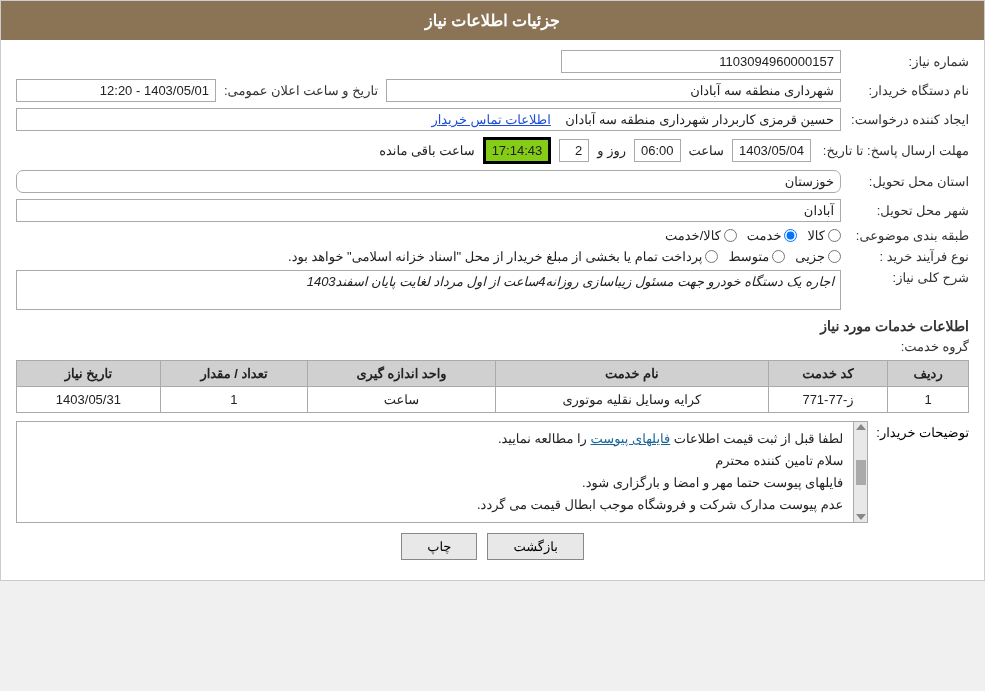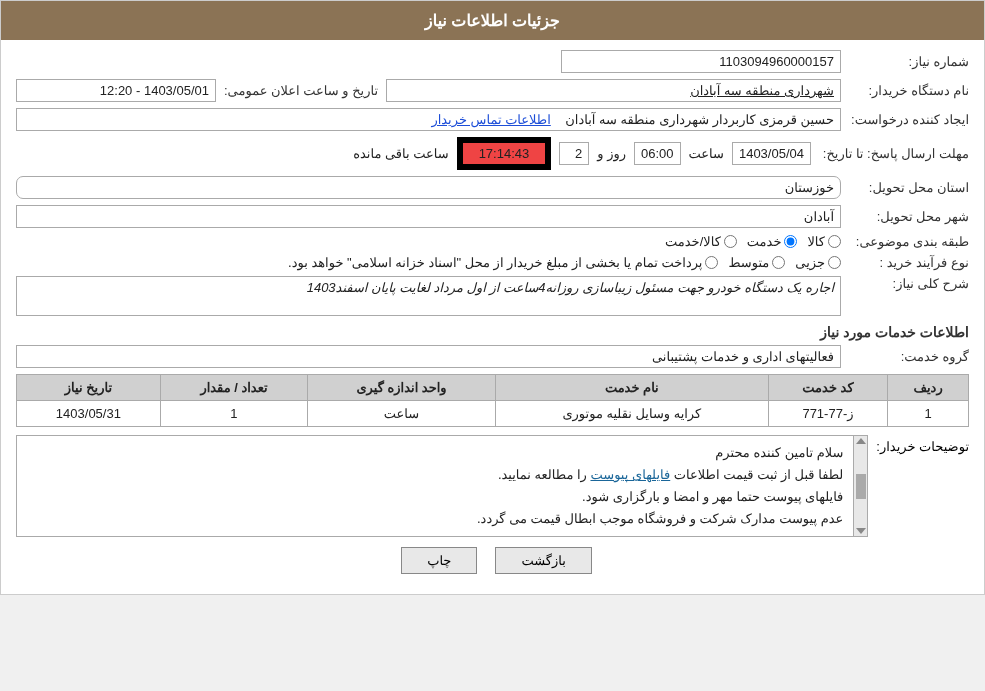--- a/index.html
+++ b/index.html
@@ -111,21 +111,20 @@
       justify-content: center;
       gap: 10px;
     }
     .btn {
       padding: 5px 25px;
       border: 1px solid #888;
       cursor: pointer;
       font-size: 13px;
       font-family: Tahoma, Arial, sans-serif;
       background: #e8e8e8;
-      margin-left: 8px;
     }
     .info-link {
       color: #1d4ed8;
       cursor: pointer;
       text-decoration: underline;
     }
   </style>
 </head>
 <body>
 
@@ -136,42 +135,42 @@
 
   <div class="content" style="position:relative;">
 
     <div class="form-row">
       <span class="form-label">شماره نیاز:</span>
       <div class="form-value" style="max-width:280px;">1103094960000157</div>
     </div>
 
     <div class="form-row">
       <span class="form-label">نام دستگاه خریدار:</span>
-      <div class="form-value" style="flex:1;text-decoration:underline;">شهرداری منطقه سه آبادان</div>
+      <div class="form-value" style="flex:1;">شهرداری منطقه سه آبادان</div>
       <span class="form-label" style="min-width:150px;">تاریخ و ساعت اعلان عمومی:</span>
       <div class="form-value" style="max-width:200px;">1403/05/01 - 12:20</div>
     </div>
 
     <div class="form-row">
       <span class="form-label">ایجاد کننده درخواست:</span>
       <div class="form-value" style="flex:1;">
         <span>حسین قرمزی کاربردار شهرداری منطقه سه آبادان</span>
         &nbsp;&nbsp;
         <span class="info-link">اطلاعات تماس خریدار</span>
       </div>
     </div>
 
     <div class="form-row">
       <span class="form-label" style="min-width:150px;">مهلت ارسال پاسخ: تا تاریخ:</span>
       <div class="date-box" style="border:1px solid #aaa;padding:3px 6px;background:#fff;">1403/05/04</div>
       <span class="label-small">ساعت</span>
       <div class="date-box" style="border:1px solid #aaa;padding:3px 6px;background:#fff;">06:00</div>
       <span class="label-small">روز و</span>
       <div class="date-box" style="border:1px solid #aaa;padding:3px 6px;background:#fff;min-width:30px;">2</div>
-      <div class="date-box" style="border:6px solid #000000;padding:3px 16px;background:#ef4444;">17:14:43</div>
+      <div class="date-box" style="border:3px solid #000000;padding:3px 6px;background:#84cc16;">17:14:43</div>
       <span class="label-small">ساعت باقی مانده</span>
     </div>
 
     <div class="form-row">
       <span class="form-label">استان محل تحویل:</span>
       <div class="form-value" style="flex:1;border-radius:7px;">خوزستان</div>
     </div>
 
     <div class="form-row">
       <span class="form-label">شهر محل تحویل:</span>
@@ -211,21 +210,20 @@
 
     <div class="form-row" style="align-items:flex-start;">
       <span class="form-label">شرح کلی نیاز:</span>
       <div class="form-value" style="flex:1; min-height:40px;font-style:italic;">اجاره یک دستگاه خودرو جهت مسئول زیباسازی روزانه4ساعت از اول مرداد لغایت پایان اسفند1403</div>
     </div>
 
     <div class="section-title">اطلاعات خدمات مورد نیاز</div>
 
     <div class="form-row">
       <span class="form-label">گروه خدمت:</span>
-      <div class="form-value" style="flex:1;">فعالیتهای اداری و خدمات پشتیبانی</div>
     </div>
 
     <table class="services-table">
       <thead>
         <tr>
           <th>ردیف</th>
           <th>کد خدمت</th>
           <th>نام خدمت</th>
           <th>واحد اندازه گیری</th>
           <th>تعداد / مقدار</th>
@@ -246,26 +244,26 @@
 
     <div class="notes-section">
       <span class="notes-label">توضیحات خریدار:</span>
       <div style="display:flex;flex:1;border:1px solid #aaa;">
         <div style="width:14px;background:#e8e8e8;border-left:1px solid #aaa;display:flex;flex-direction:column;align-items:center;justify-content:space-between;padding:2px 0;">
           <div style="width:0;height:0;border-left:5px solid transparent;border-right:5px solid transparent;border-bottom:6px solid #888;cursor:pointer;"></div>
           <div style="background:#aaa;width:10px;height:25px;"></div>
           <div style="width:0;height:0;border-left:5px solid transparent;border-right:5px solid transparent;border-top:6px solid #888;cursor:pointer;"></div>
         </div>
         <div class="notes-content" style="border:none;">
-          <div>سلام تامین کننده محترم</div>
           <div>
             لطفا قبل از ثبت قیمت اطلاعات
             <span style="color:#1a6699;text-decoration:underline;">فایلهای پیوست</span>
             را مطالعه نمایید.
           </div>
+          <div>سلام تامین کننده محترم</div>
           <div>فایلهای پیوست حتما مهر و امضا و بارگزاری شود.</div>
           <div>عدم پیوست مدارک شرکت و فروشگاه موجب ابطال قیمت می گردد.</div>
         </div>
       </div>
     </div>
 
     <div class="btn-group">
       <button class="btn">بازگشت</button>
       <button class="btn">چاپ</button>
     </div>

